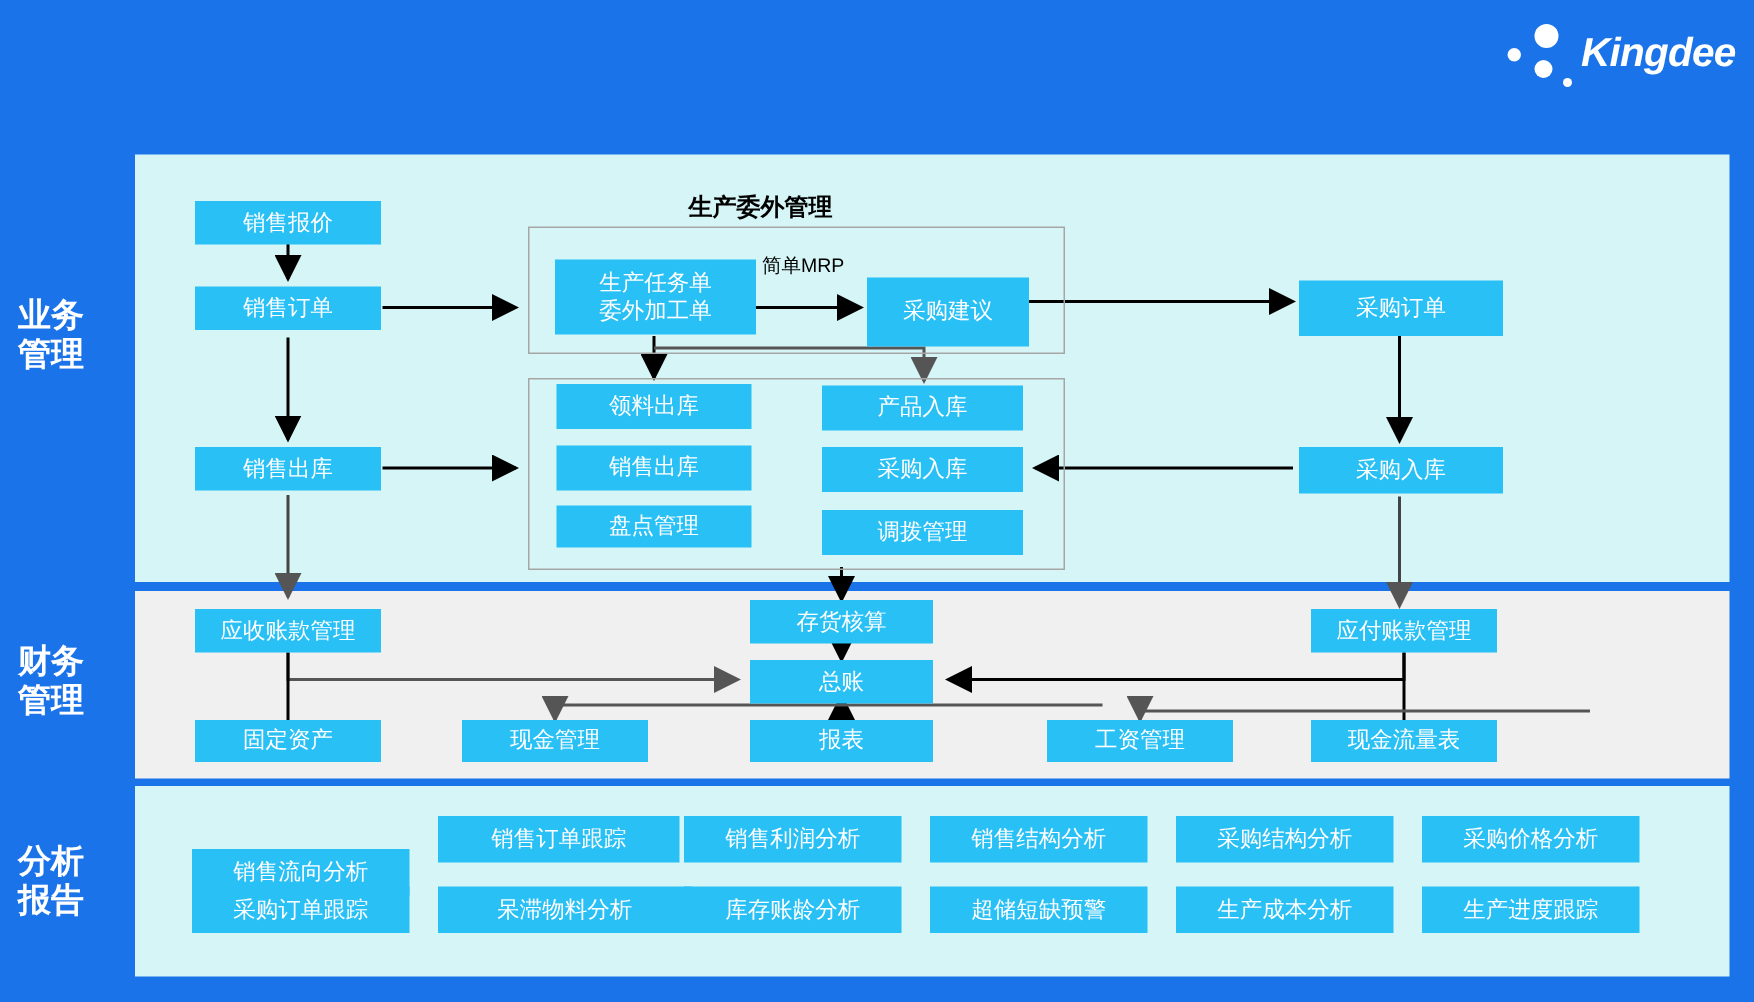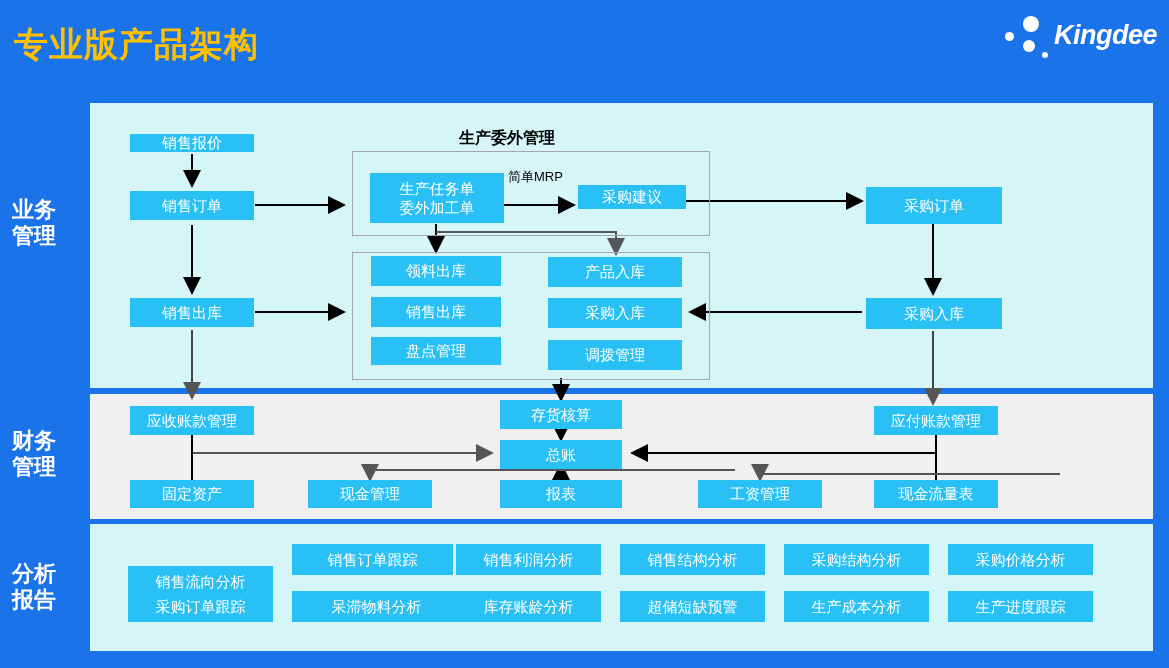--- a/index.html
+++ b/index.html
@@ -70,21 +70,20 @@
   }
 
   
   svg.wires{position:absolute;left:0;top:0;width:1169px;height:668px;pointer-events:none;}
 </style>
 </head>
 <body>
 
 <div id="root">
 
-  <div class="page-title">专业版产品架构</div>
 
   <div class="logo">
     <span class="dot d1"></span>
     <span class="dot d2"></span>
     <span class="dot d3"></span>
     <span class="dot d4"></span>
     <span class="logo-text">Kingdee</span>
   </div>
 
   <div class="rail-label" style="top:197px;">业务
@@ -149,27 +148,27 @@
     <polyline points="1060,474 760,474 760,480" fill="none" stroke="#555" stroke-width="2" marker-end="url(#arg)"></polyline>
 
     <polyline points="735,470 370,470 370,480" fill="none" stroke="#555" stroke-width="2" marker-end="url(#arg)"></polyline>
   </svg>
 
   <div class="group-box group-mrp"></div>
   <div class="group-box group-inv"></div>
   <div class="group-caption" style="left:459px;top:128px;">生产委外管理</div>
   <div class="edge-label" style="left:508px;top:168px;">简单MRP</div>
 
-  <div class="node" style="left:130px;top:134px;width:124px;height:18px;">销售报价</div>
+  <div class="node" style="left:130px;top:134px;width:124px;height:29px;">销售报价</div>
   <div class="node" style="left:130px;top:191px;width:124px;height:29px;">销售订单</div>
   <div class="node" style="left:130px;top:298px;width:124px;height:29px;">销售出库</div>
 
   <div class="node two-line" style="left:370px;top:173px;width:134px;height:50px;">生产任务单
 委外加工单</div>
-  <div class="node" style="left:578px;top:185px;width:108px;height:24px;">采购建议</div>
+  <div class="node" style="left:578px;top:185px;width:108px;height:46px;">采购建议</div>
 
   <div class="node" style="left:866px;top:187px;width:136px;height:37px;">采购订单</div>
   <div class="node" style="left:866px;top:298px;width:136px;height:31px;">采购入库</div>
 
   <div class="node" style="left:371px;top:256px;width:130px;height:30px;">领料出库</div>
   <div class="node" style="left:371px;top:297px;width:130px;height:30px;">销售出库</div>
   <div class="node" style="left:371px;top:337px;width:130px;height:28px;">盘点管理</div>
 
   <div class="node" style="left:548px;top:257px;width:134px;height:30px;">产品入库</div>
   <div class="node" style="left:548px;top:298px;width:134px;height:30px;">采购入库</div>

